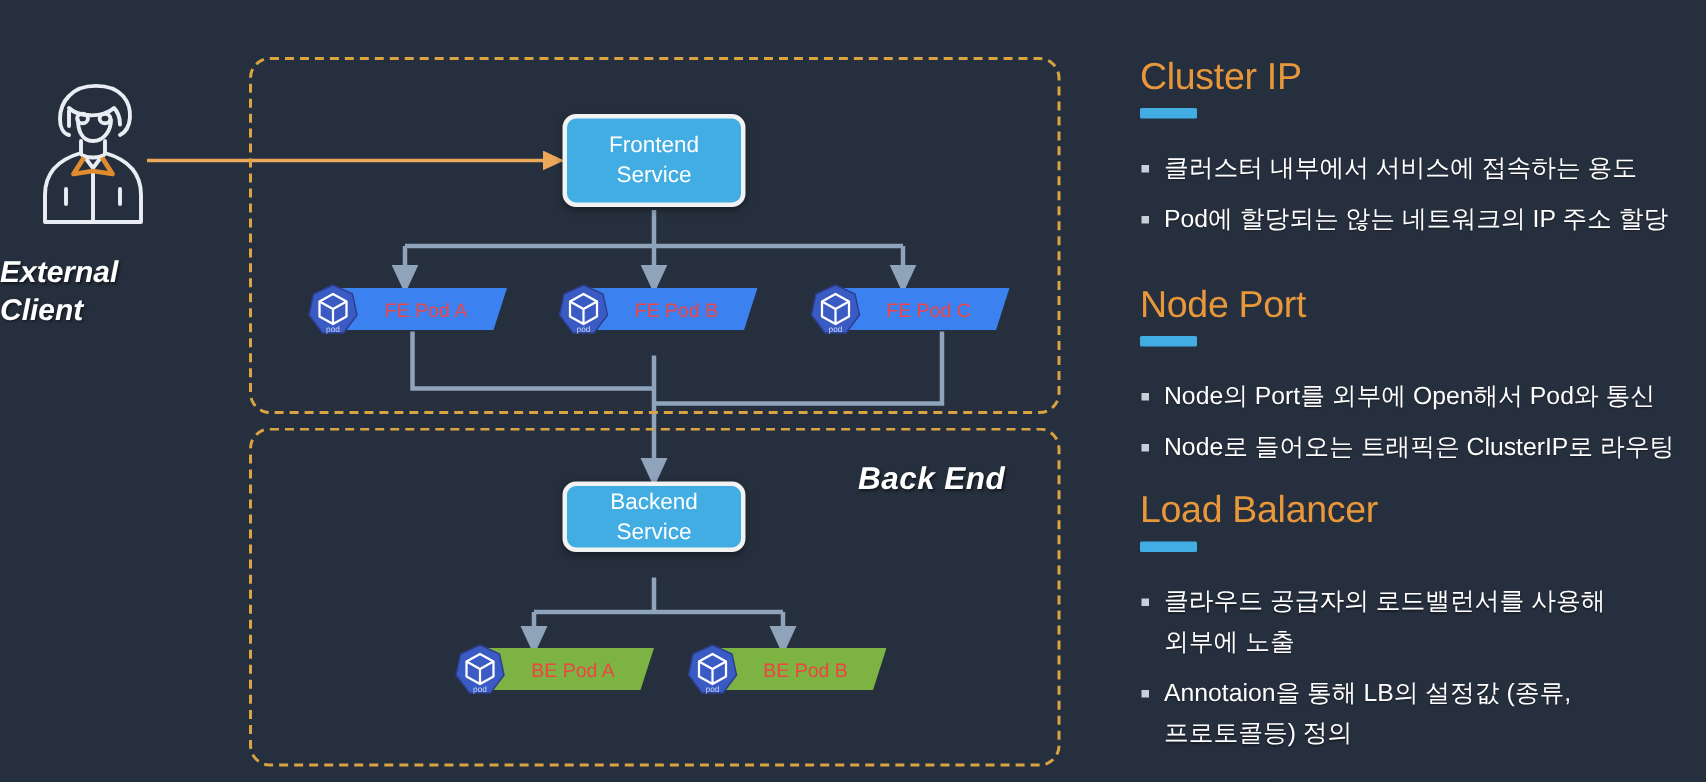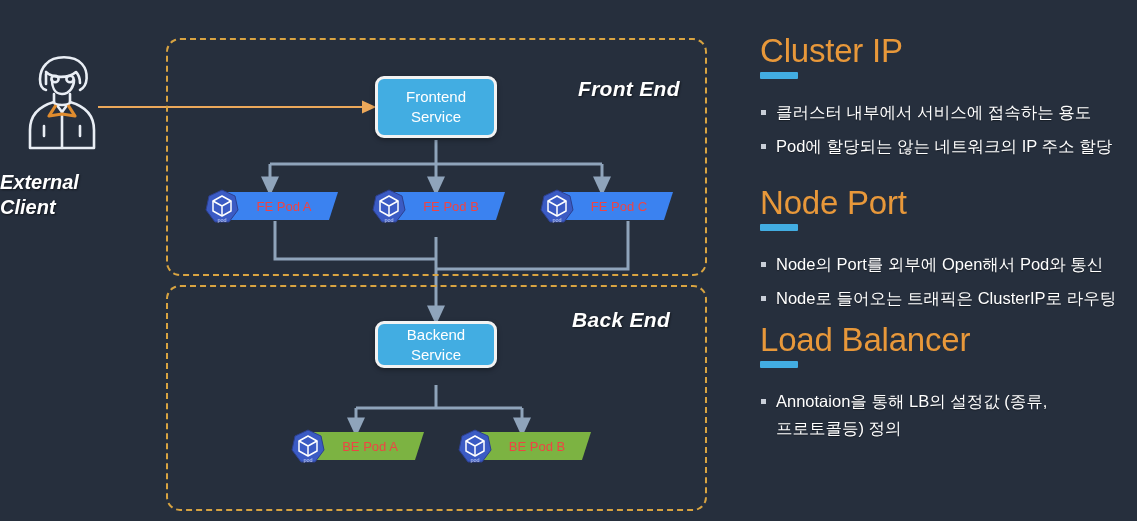--- a/index.html
+++ b/index.html
@@ -76,33 +76,33 @@
     clip-path:polygon(0 0, 100% 0, calc(100% - 9px) 100%, 0 100%);
   }
   .pod-chip.fe .chip-body { background:#3b82f0; }
   .pod-chip.be .chip-body { background:#7cb342; }
   .pod-chip .chip-text { position:relative; z-index:3; width:100%; text-align:center; padding-left:6px; }
   .pod-icon { position:absolute; left:0; top:-4px; width:40px; height:40px; z-index:4; }
 
   #fe-pod-a { left:202px; top:192px; width:136px; }
   #fe-pod-b { left:369px; top:192px; width:136px; }
   #fe-pod-c { left:537px; top:192px; width:136px; }
-  #be-pod-a { left:288px; top:432px; width:136px; }
+  #be-pod-a { left:300px; top:432px; width:136px; }
   #be-pod-b { left:455px; top:432px; width:136px; }
 
   
   #content { position:absolute; left:752px; top:0; width:385px; height:521px; }
   .section { position:absolute; left:8px; width:377px; }
   #sec-cluster { top:36px; }
   #sec-node    { top:188px; }
   #sec-lb      { top:325px; }
 
   .section h2 {
     color:#e8983a;
-    font-size:33px;
+    font-size:25px;
     font-weight:normal;
     line-height:30px;
     letter-spacing:-0.2px;
   }
   .accent-bar { width:38px; height:7px; background:#42ade2; margin-top:6px; border-radius:1px; }
 
   .bullets { margin-top:20px; }
   .bullet {
     position:relative;
     padding-left:16px;
@@ -148,21 +148,20 @@
 
     <path d="M436,385 L436,408" stroke="#8fa4bb" stroke-width="3" fill="none"></path>
     <path d="M356,408 L522,408" stroke="#8fa4bb" stroke-width="3" fill="none"></path>
     <line x1="356" y1="408" x2="356" y2="427" stroke="#8fa4bb" stroke-width="3" marker-end="url(#arrHeadGray)"></line>
     <line x1="522" y1="408" x2="522" y2="427" stroke="#8fa4bb" stroke-width="3" marker-end="url(#arrHeadGray)"></line>
   </svg>
 
   <div class="dashed-box" id="front-end-box"></div>
   <div class="dashed-box" id="back-end-box"></div>
 
-  <div class="zone-label" id="front-end-label">Front End</div>
   <div class="zone-label" id="back-end-label">Back End</div>
 
   <svg id="client-icon" viewBox="0 0 92 108">
     <g fill="none" stroke="#e9eef5" stroke-width="2.6" stroke-linecap="round" stroke-linejoin="round">
       <path d="M30,40 C22,38 22,22 30,14 C38,5 58,5 66,14 C73,22 72,36 64,40"></path>
       <path d="M30,22 C36,28 52,29 60,22 C63,25 64,29 64,33"></path>
       <path d="M30,24 L30,34"></path>
       <path d="M36,30 C36,36 38,44 46,44 C54,44 58,36 58,30"></path>
       <ellipse cx="39" cy="29" rx="3.6" ry="3.2"></ellipse>
       <ellipse cx="54" cy="29" rx="3.6" ry="3.2"></ellipse>
@@ -282,18 +281,22 @@
         <span>Node로 들어오는 트래픽은 ClusterIP로 라우팅</span>
       </div>
     </div>
   </div>
 
   <div class="section" id="sec-lb">
     <h2>Load Balancer</h2>
     <div class="accent-bar"></div>
     <div class="bullets">
       <div class="bullet">
+        <span>클라우드 공급자의 로드밸런서를 사용해</span>
+        <span class="l2">외부에 노출</span>
+      </div>
+      <div class="bullet">
         <span>Annotaion을 통해 LB의 설정값 (종류,</span>
         <span class="l2">프로토콜등) 정의</span>
       </div>
     </div>
   </div>
 </div>
 
 </body></html>

